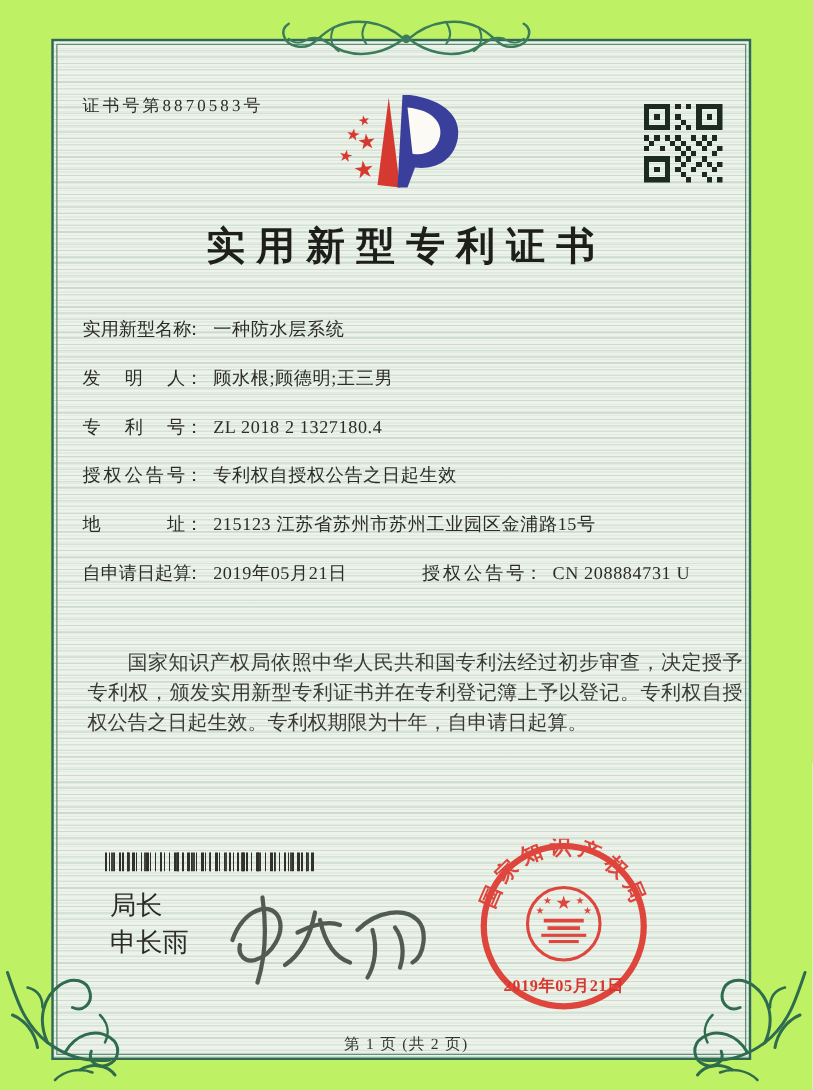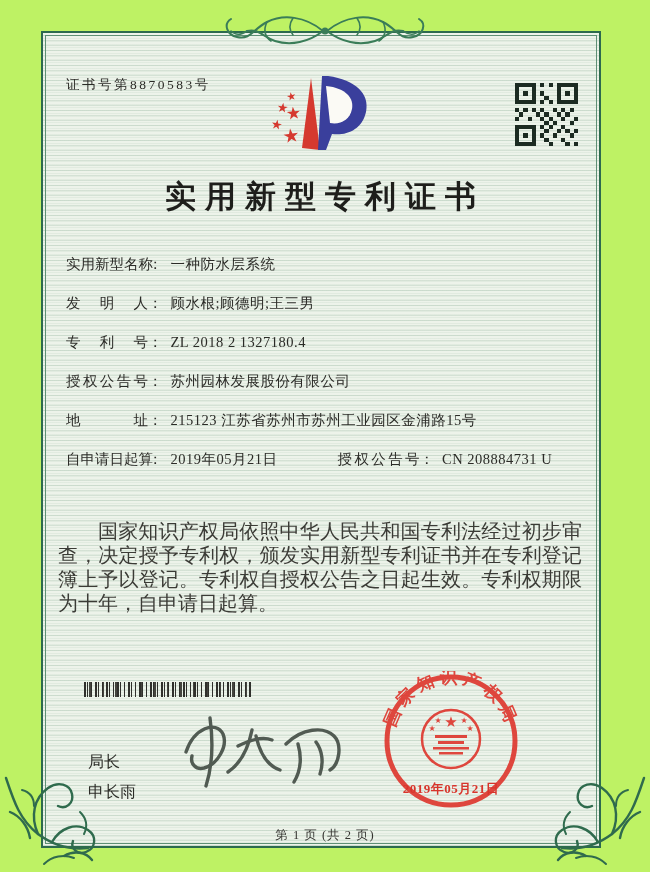--- a/index.html
+++ b/index.html
@@ -37,33 +37,33 @@
   .frow{height:24px;line-height:24px;margin-bottom:15px;white-space:nowrap;}
   .flabel{
     display:inline-block;width:82px;text-align:justify;text-align-last:justify;
     vertical-align:top;
   }
   .fcolon{display:inline-block;margin-right:8px;}
   .fvalue{letter-spacing:.5px;}
   .fgroup2{margin-left:60px;}
 
   .paragraphs{
-    position:absolute;left:58px;top:519px;width:524px;z-index:2;
-    font-size:20px;line-height:24px;text-align:justify;color:#3b3b36;
+    position:absolute;left:70px;top:519px;width:524px;z-index:2;
+    font-size:16px;line-height:24px;text-align:justify;color:#3b3b36;
   }
   .paragraphs p{margin:0;text-indent:2em;}
 
   .barcode{
     position:absolute;left:84px;top:682px;width:168px;height:15px;z-index:2;
     background-image:
       repeating-linear-gradient(90deg,#30302c 0 2px,rgba(0,0,0,0) 2px 3px,#30302c 3px 4px,rgba(0,0,0,0) 4px 7px,#30302c 7px 8px,rgba(0,0,0,0) 8px 11px),
       repeating-linear-gradient(90deg,rgba(0,0,0,0) 0 5px,#44443e 5px 7px,rgba(0,0,0,0) 7px 13px);
   }
 
-  .director{position:absolute;left:88px;top:747px;z-index:2;font-size:16px;line-height:30px;}
+  .director{position:absolute;left:88px;top:712px;z-index:2;font-size:21px;line-height:30px;font-family:Liberation Mono, monospace;}
   .signature{position:absolute;left:168px;top:706px;z-index:2;}
 
   .seal{position:absolute;left:381px;top:671px;z-index:4;}
   .seal-date{
     position:absolute;left:387px;top:780px;width:128px;text-align:center;z-index:5;
     color:#d8352c;font-size:13px;font-weight:bold;letter-spacing:.5px;
   }
   .footer{
     position:absolute;left:0;top:827px;width:100%;text-align:center;z-index:2;
     font-size:12.5px;color:#33332f;letter-spacing:1px;
@@ -143,21 +143,21 @@
     <div class="frow">
       <span class="flabel">实用新型名称</span><span class="fcolon">：</span><span class="fvalue">一种防水层系统</span>
     </div>
     <div class="frow">
       <span class="flabel">发明人</span><span class="fcolon">：</span><span class="fvalue">顾水根;顾德明;王三男</span>
     </div>
     <div class="frow">
       <span class="flabel">专利号</span><span class="fcolon">：</span><span class="fvalue">ZL 2018 2 1327180.4</span>
     </div>
     <div class="frow">
-      <span class="flabel">授权公告号</span><span class="fcolon">：</span><span class="fvalue">苏州园林发展股份有限公司</span>
+      <span class="flabel">授权公告号</span><span class="fcolon">：</span><span class="fvalue">专利权自授权公告之日起生效</span>
     </div>
     <div class="frow">
       <span class="flabel">地址</span><span class="fcolon">：</span><span class="fvalue">215123 江苏省苏州市苏州工业园区金浦路15号</span>
     </div>
     <div class="frow">
       <span class="flabel">自申请日起算</span><span class="fcolon">：</span><span class="fvalue">2019年05月21日</span><span class="fgroup2"><span class="flabel">授权公告号</span><span class="fcolon">：</span><span class="fvalue">CN 208884731 U</span></span>
     </div>
   </div>
 
   <div class="paragraphs">

